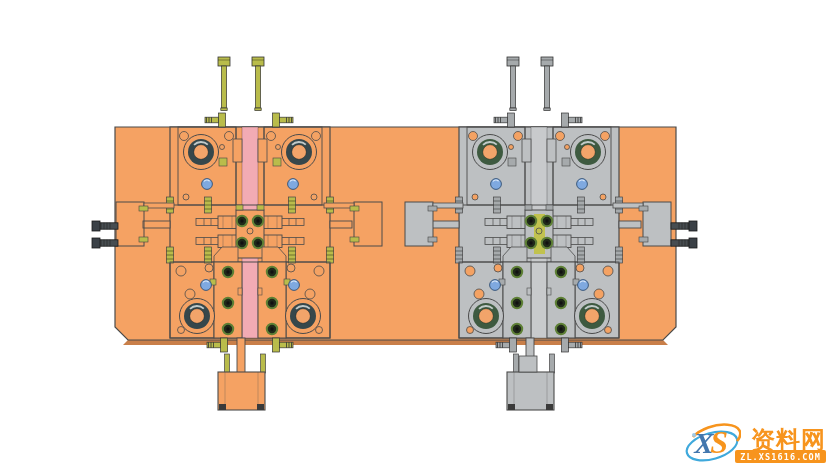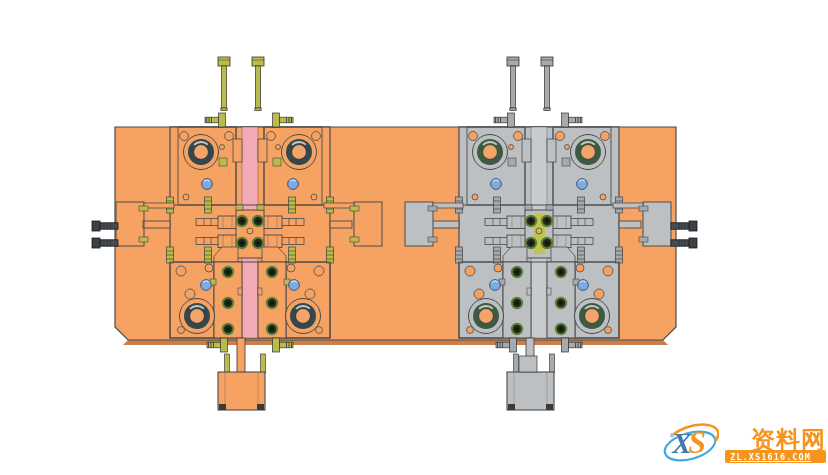--- a/index.html
+++ b/index.html
@@ -14,28 +14,28 @@
                  --chan:#C8CACC; --bring:var(--bushing-ring-green,#3E5A40);
                  --insacc:var(--insert-strip-yellow,#C1C24F); --clampf:var(--gray-part,#BDC0C2); }
   
   .watermark{position:absolute;right:2px;bottom:7px;display:flex;align-items:center;}
   .wm-logo{position:relative;width:58px;height:46px;flex:0 0 auto;margin-right:-6px;}
   .wm-logo svg{position:absolute;left:0;top:0;}
   .wm-x{position:absolute;left:11px;top:5px;font:italic bold 29px "Liberation Serif",serif;
         color:var(--logo-x-blue,#4377AE);text-shadow:1px 1px 0 rgba(255,255,255,.8);}
   .wm-s{position:absolute;left:27px;top:2px;font:italic bold 32px "Liberation Serif",serif;
         color:var(--watermark-orange,#F7941D);text-shadow:1px 1px 0 rgba(255,255,255,.8);}
-  .wm-text{display:flex;flex-direction:column;align-items:flex-end;margin-left:12px;}
+  .wm-text{display:flex;flex-direction:column;align-items:flex-end;}
   .wm-name{font-weight:bold;font-size:24px;line-height:1.0;letter-spacing:1px;
            color:var(--watermark-orange,#F7941D);
            text-shadow:0 1px 0 rgba(255,255,255,.65),1px 0 0 rgba(255,255,255,.4);
            font-family:"DejaVu Sans",sans-serif;}
   .wm-url{margin-top:-2px;background:var(--watermark-orange,#F7941D);color:#fff;
           font:bold 8.5px "DejaVu Sans Mono",monospace;letter-spacing:1.1px;
-          padding:2px 15px 1px 5px;border-radius:2px;text-decoration:underline;}
+          padding:2px 5px 1px 5px;border-radius:2px;}
 </style>
 </head>
 <body>
 
 <svg width="828" height="475" viewBox="0 0 828 475">
   <defs>
     <g id="bushing">
       <circle r="17.5" fill="var(--part)" class="line" stroke-width="1"></circle>
       <circle r="13" fill="var(--bring)"></circle>
       <circle r="7.2" fill="#F2A46A" stroke="rgba(0,0,0,.45)" stroke-width=".6"></circle>

